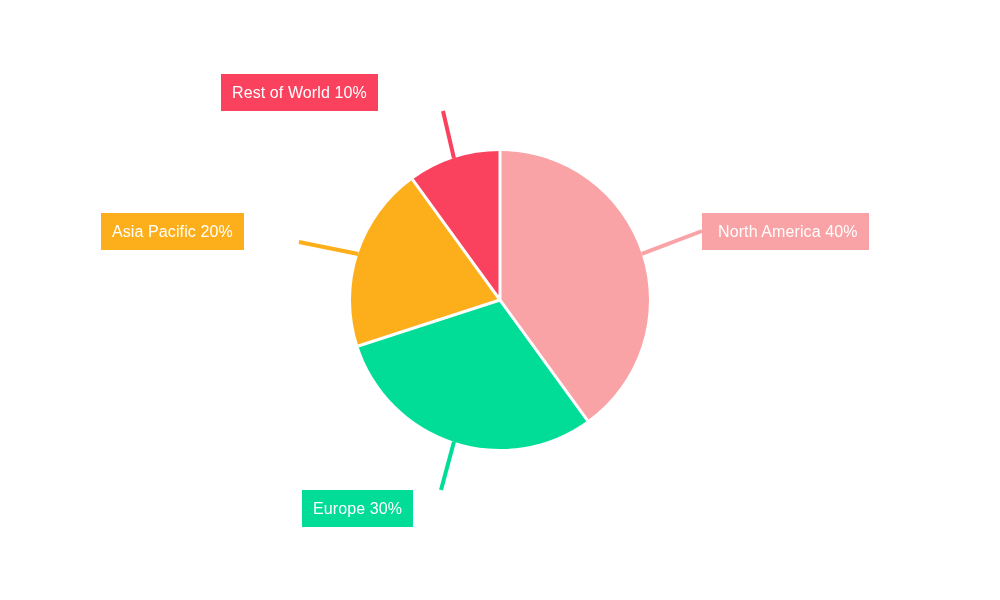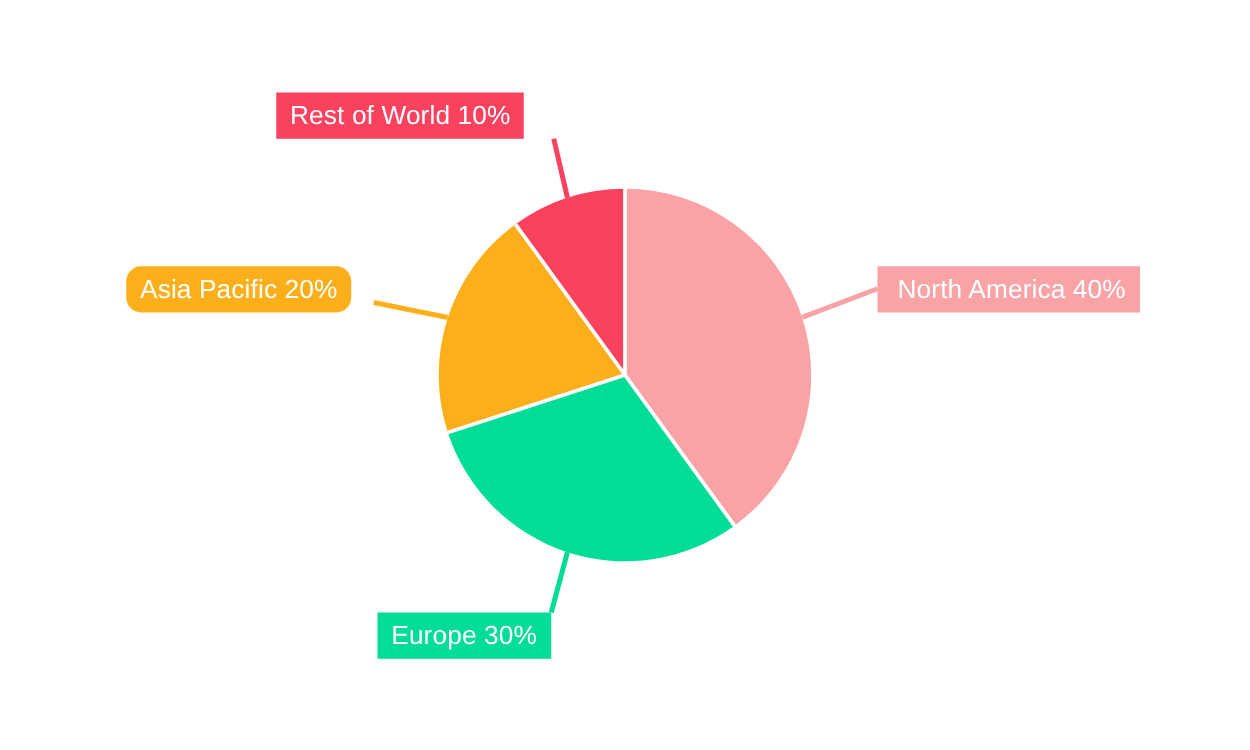--- a/index.html
+++ b/index.html
@@ -29,21 +29,21 @@
     display: block;
   }
   .slice-label {
     position: absolute;
     box-sizing: border-box;
     display: flex;
     align-items: center;
     justify-content: center;
     color: #ffffff;
     font-family: "Liberation Sans", sans-serif;
-    font-size: 21px;
+    font-size: 16px;
     line-height: 1;
     letter-spacing: 0.1px;
     white-space: nowrap;
     padding: 0 11px;
     height: 37px;
   }
   #label-north-america {
     left: 702px;
     top: 213px;
     padding-left: 16px;
@@ -82,17 +82,17 @@
       <polyline id="leader-europe" fill="none" stroke-width="4" stroke-linecap="butt" stroke-linejoin="miter" points="453.96,441.71 441,490" stroke="#01dc96"></polyline>
       <polyline id="leader-asia-pacific" fill="none" stroke-width="4" stroke-linecap="butt" stroke-linejoin="miter" points="358.29,253.96 299,242" stroke="#fdaf1b"></polyline>
       <polyline id="leader-rest-of-world" fill="none" stroke-width="4" stroke-linecap="butt" stroke-linejoin="miter" points="453.96,158.29 443,111" stroke="#fa425f"></polyline>
     </g>
   </svg>
 
   <div class="slice-label" id="label-north-america" style="background: rgb(249, 163, 166); color: rgb(255, 255, 255);">North America 40%</div>
 
   <div class="slice-label" id="label-europe" style="background: rgb(1, 220, 150); color: rgb(255, 255, 255);">Europe 30%</div>
 
-  <div class="slice-label" id="label-asia-pacific" style="background: rgb(253, 175, 27); color: rgb(255, 255, 255); border-radius: 12px;">Asia Pacific 20%</div>
+  <div class="slice-label" id="label-asia-pacific" style="background: rgb(253, 175, 27); color: rgb(255, 255, 255);">Asia Pacific 20%</div>
 
   <div class="slice-label" id="label-rest-of-world" style="background: rgb(250, 66, 95); color: rgb(255, 255, 255);">Rest of World 10%</div>
 
 </div>
 
 </body></html>

